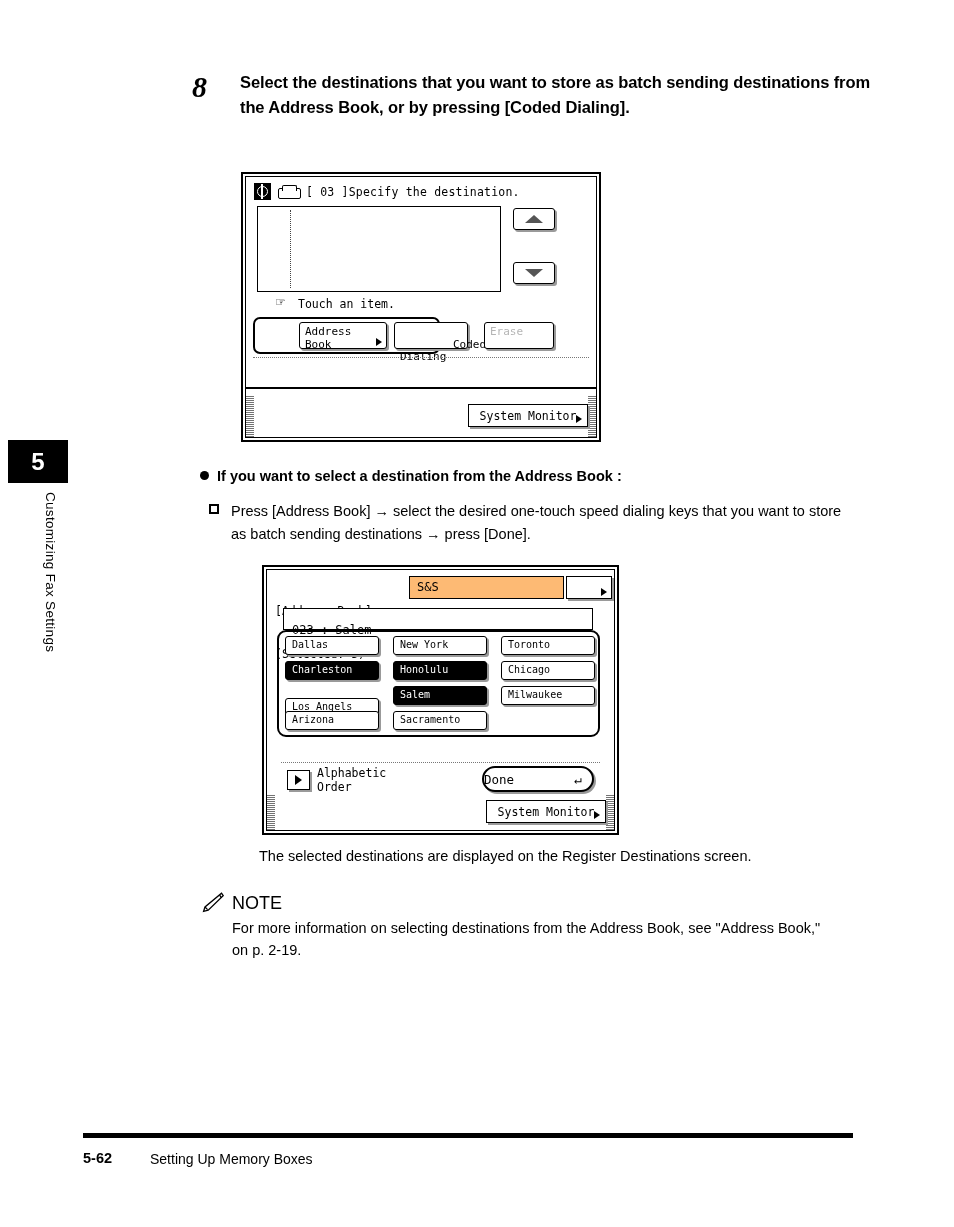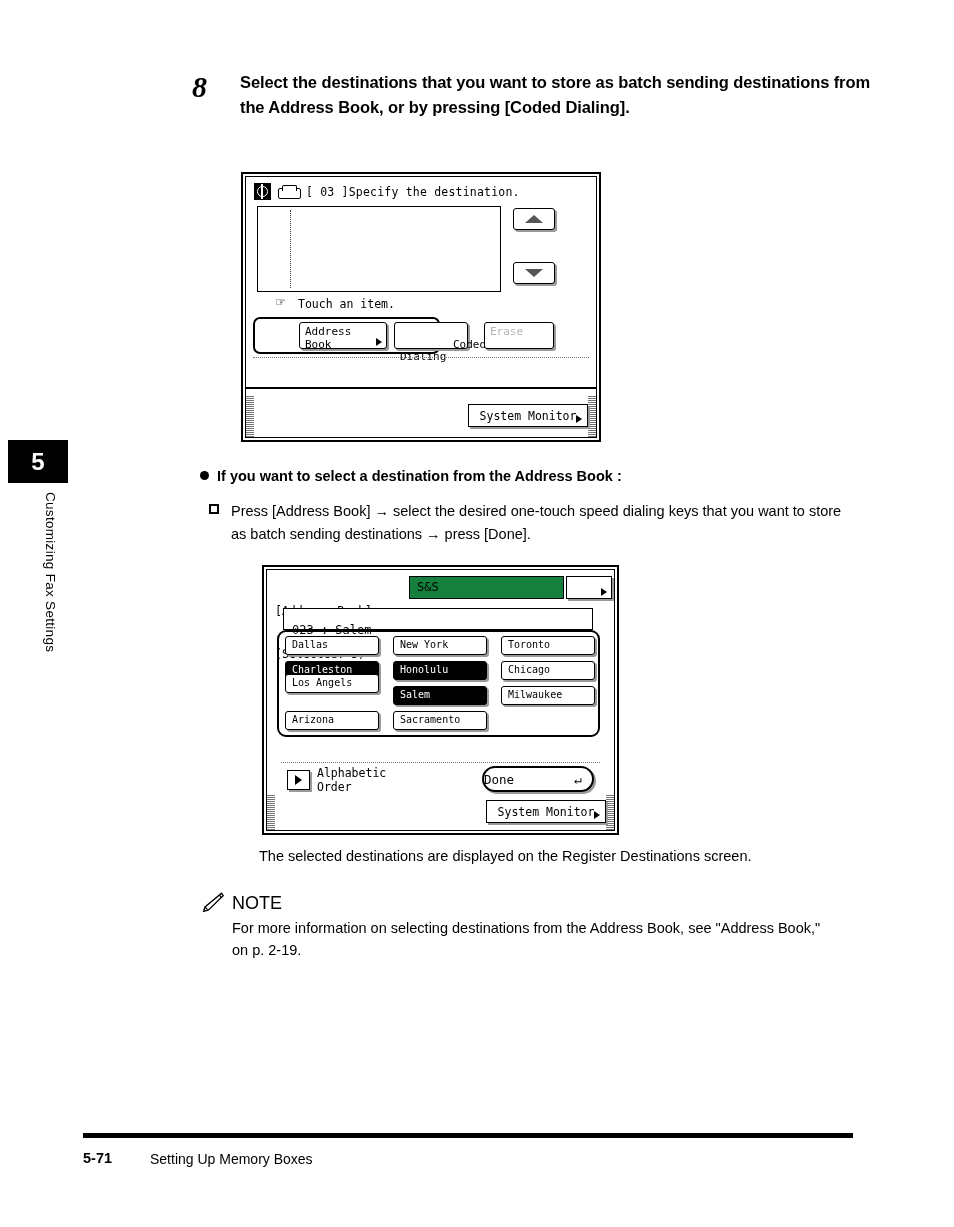--- a/index.html
+++ b/index.html
@@ -162,21 +162,21 @@
     position:absolute; width:8px; top:0; bottom:0;
     background: repeating-linear-gradient(0deg,#000 0 1px,#fff 1px 2px);
     opacity:.55;
   }
 
   
   #panel2 { left: 262px; top: 565px; width: 357px; height: 270px; }
   .p2-label { position:absolute; left:8px; top:5px; font-size:11.5px; line-height:1.25; white-space:pre; }
   .p2-field {
     position:absolute; left:142px; top:6px; width:155px; height:23px;
-    border:1.5px solid #000; background:#15803d; font-size:12px;
+    border:1.5px solid #000; background:#fdba74; font-size:12px;
     padding:3px 0 0 7px;
   }
   .p2-fieldbtn {
     position:absolute; left:299px; top:6px; width:46px; height:23px;
     border:1.5px solid #000; background:#fff; box-shadow:2px 2px 0 0 #9a9a9a;
   }
   .p2-fieldbtn .rgt2 { position:absolute; right:4px; bottom:2px; width:0;height:0;
     border-top:4px solid transparent; border-bottom:4px solid transparent; border-left:6px solid #000;}
   .p2-readout {
     position:absolute; left:16px; top:38px; width:310px; height:22px;
@@ -338,21 +338,21 @@
       <div class="p2-grid-ring"></div>
 
       <div class="abk" style="left:18px;  top:66px;"><span>Dallas</span></div>
       <div class="abk" style="left:126px; top:66px;"><span>New York</span></div>
       <div class="abk" style="left:234px; top:66px;"><span>Toronto</span></div>
 
       <div class="abk on" style="left:18px;  top:91px;"><span>Charleston</span></div>
       <div class="abk on" style="left:126px; top:91px;"><span>Honolulu</span></div>
       <div class="abk" style="left:234px; top:91px;"><span>Chicago</span></div>
 
-      <div class="abk" style="left:18px;  top:104px;"><span>Los Angels</span></div>
+      <div class="abk" style="left:18px;  top:128px;"><span>Los Angels</span></div>
       <div class="abk on" style="left:126px; top:116px;"><span>Salem</span></div>
       <div class="abk" style="left:234px; top:116px;"><span>Milwaukee</span></div>
 
       <div class="abk" style="left:18px;  top:141px;"><span>Arizona</span></div>
       <div class="abk" style="left:126px; top:141px;"><span>Sacramento</span></div>
 
       <div class="dotted-sep" style="top:192px; left:14px; right:14px;"></div>
 
       <div class="p2-alpha-box">
         <span class="rgt3"></span>
@@ -386,14 +386,14 @@
       <path d="M20.5 2.2 L22.2 4.6 L7.2 19.2 L2.6 20.4 L4.0 16.0 Z"></path>
       <path d="M18.6 4.1 L20.3 6.5"></path>
       <path d="M4.0 16.0 L6.6 18.6"></path>
     </g>
   </svg>
 </div>
 <div class="note-head">NOTE</div>
 <div class="note-body">For more information on selecting destinations from the Address Book, see "Address Book," on p. 2-19.</div>
 
 <div class="foot-rule"></div>
-<div class="foot-page">5-71</div>
+<div class="foot-page">5-62</div>
 <div class="foot-title">Setting Up Memory Boxes</div>
 
 </body></html>

